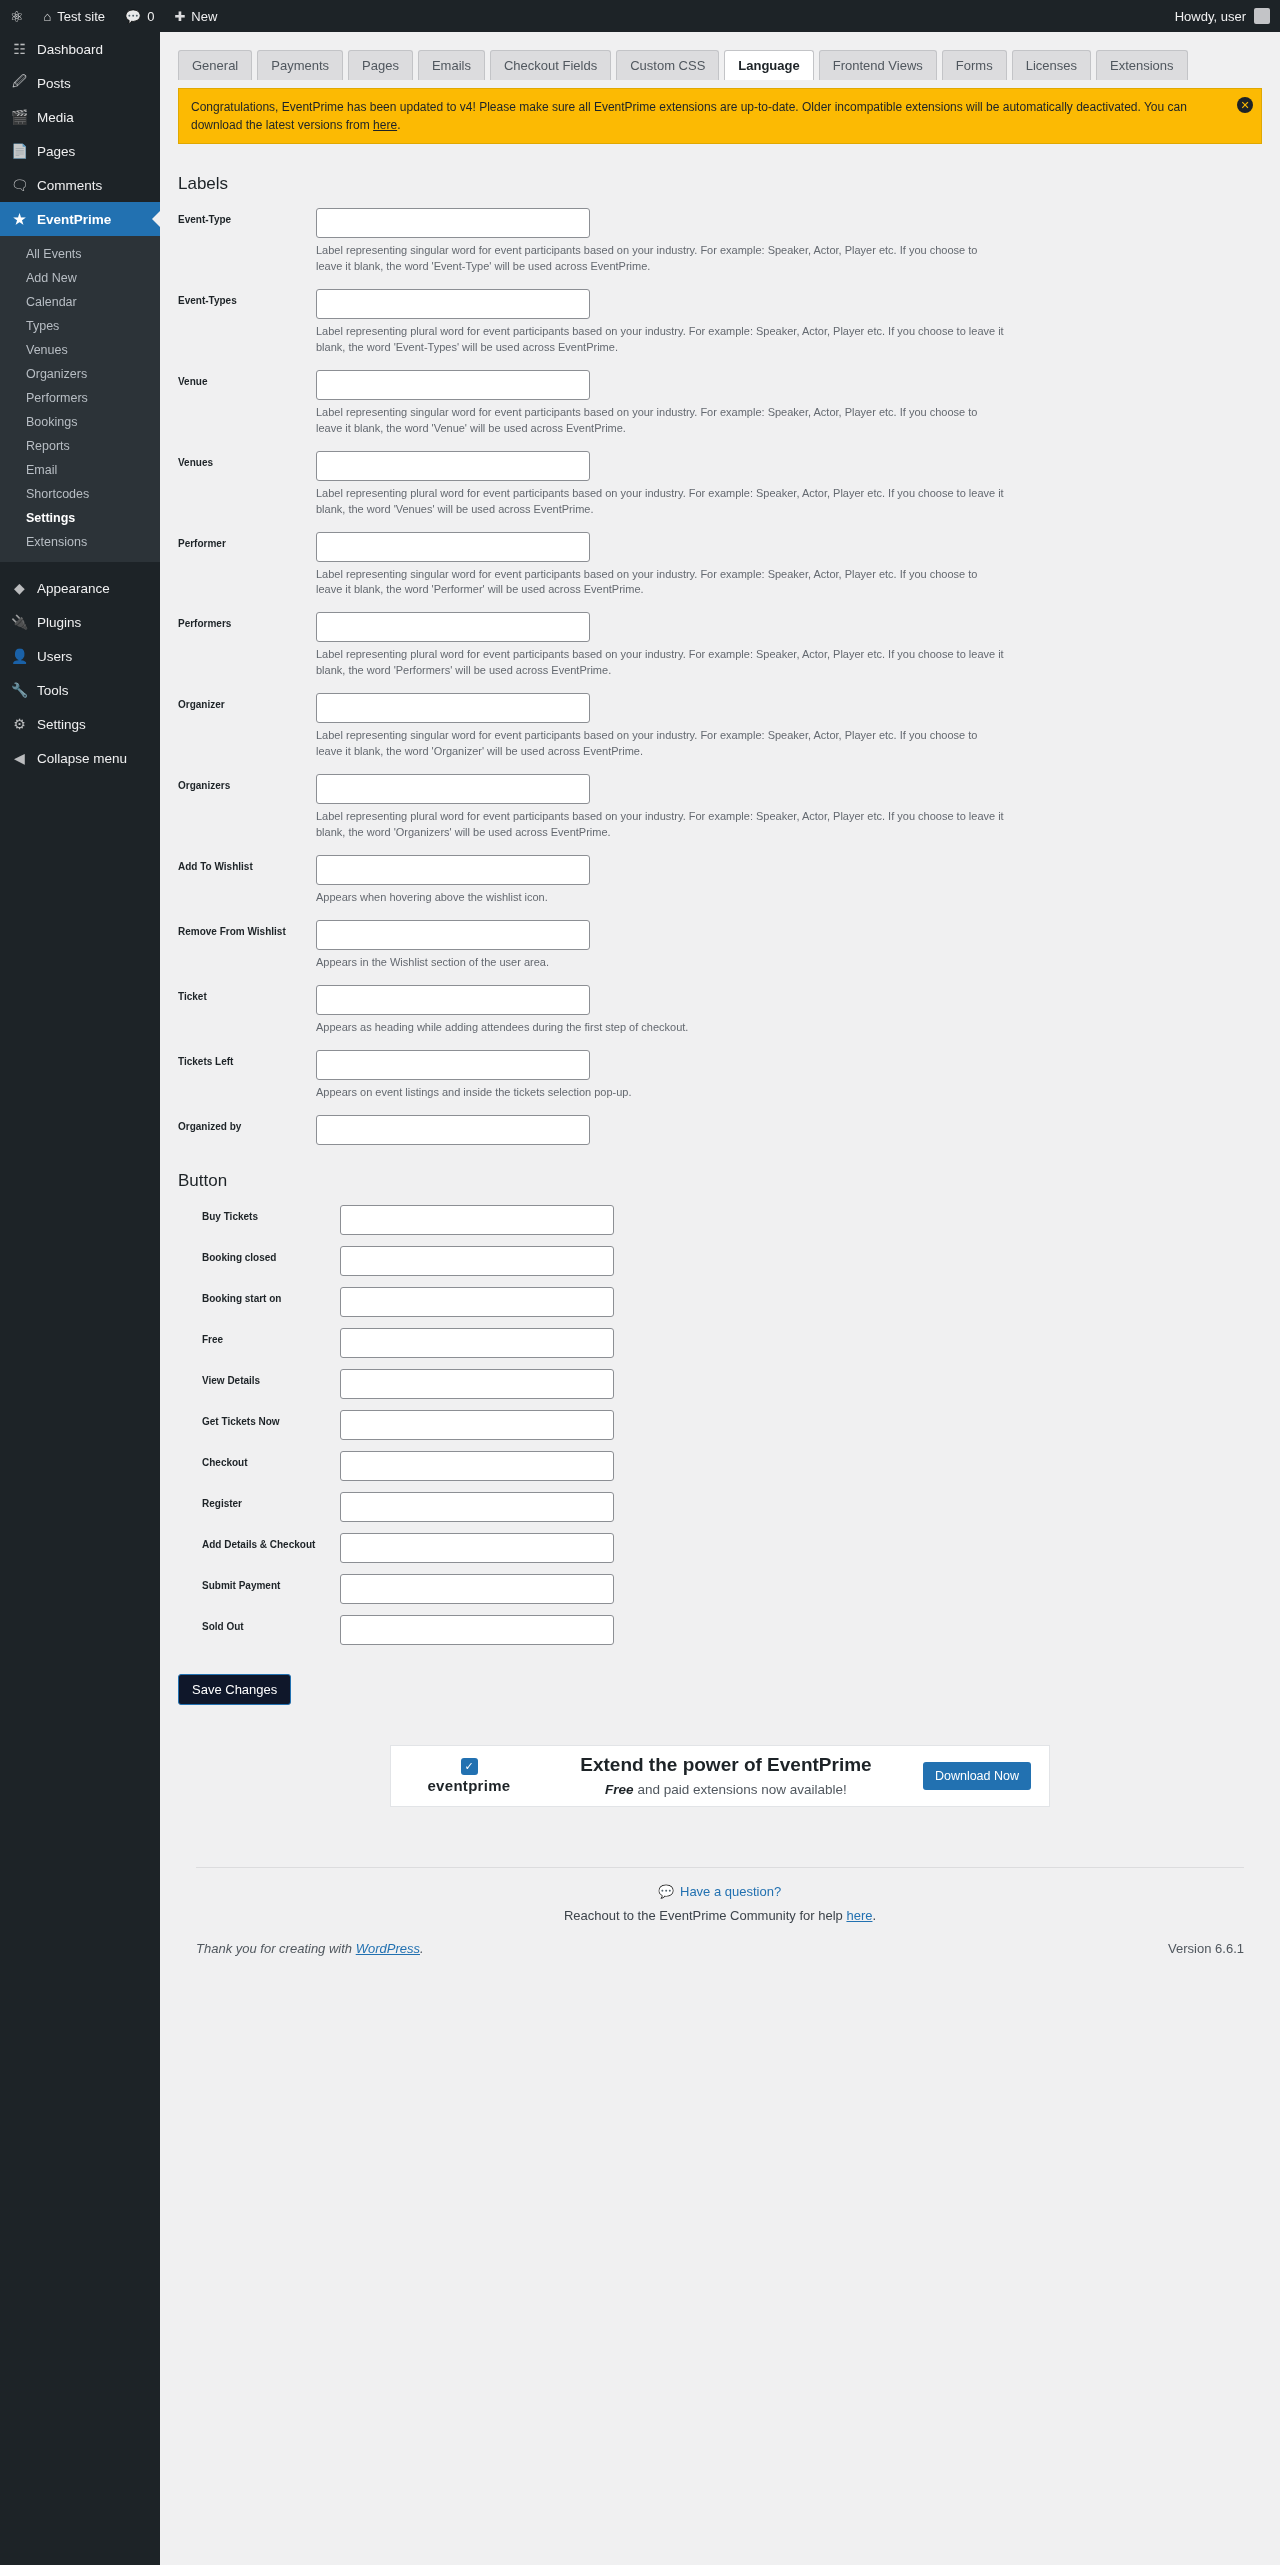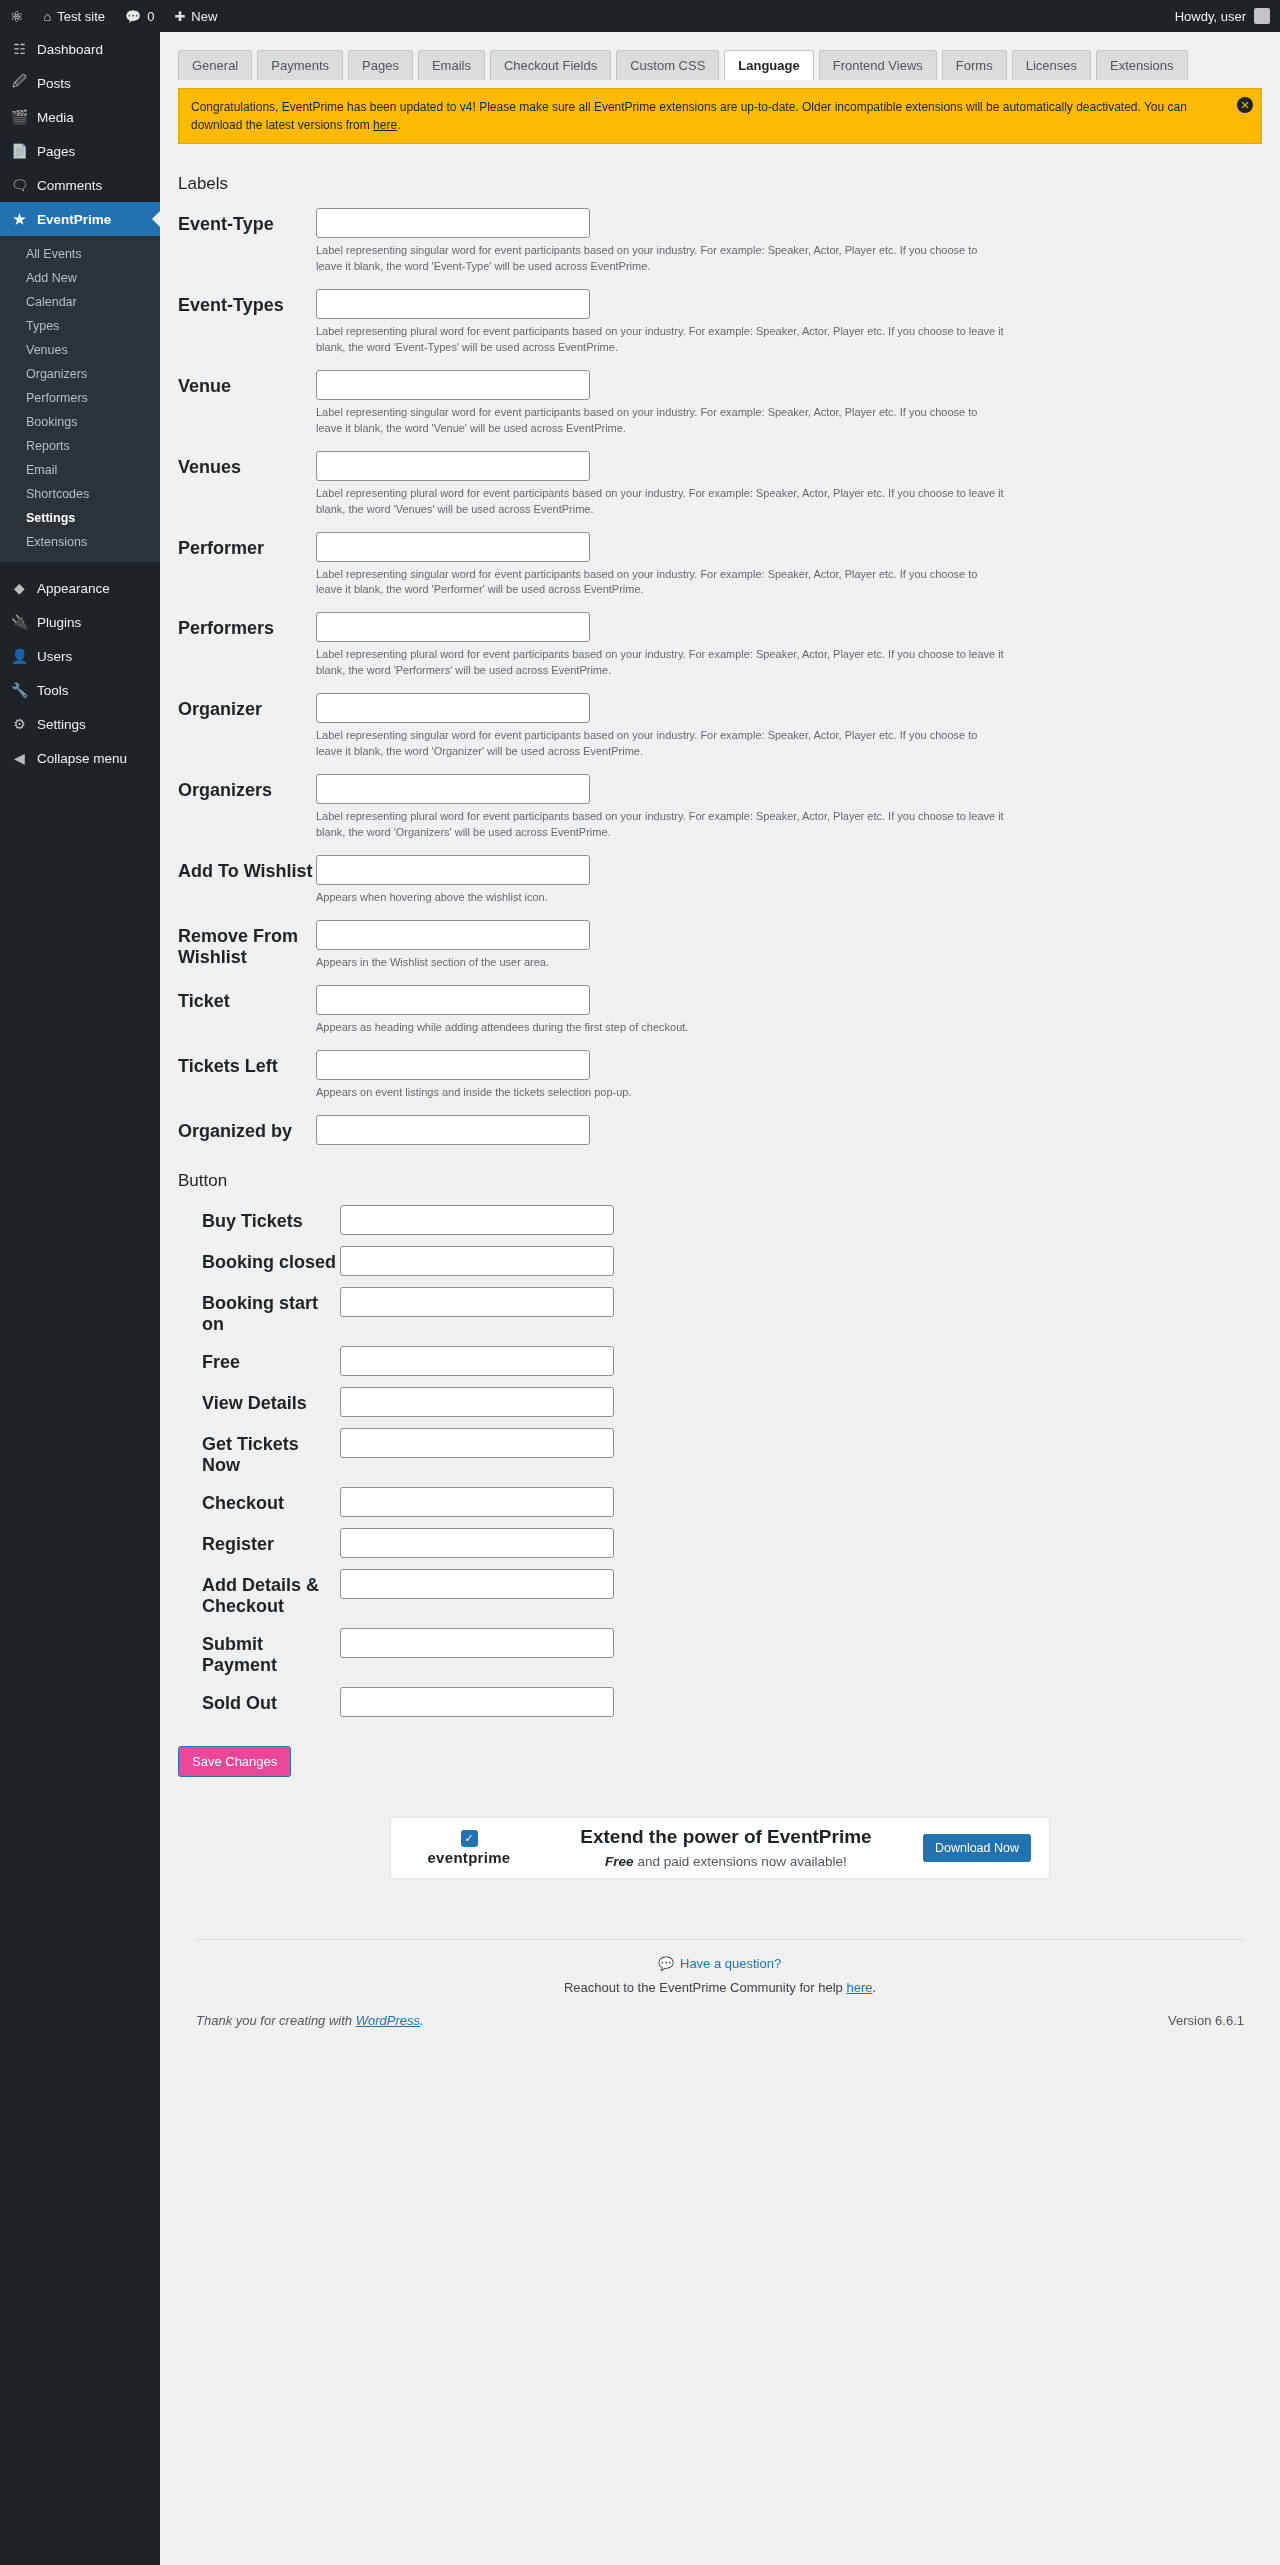--- a/index.html
+++ b/index.html
@@ -90,36 +90,36 @@
   
   .content { padding:16px 18px 0 18px; }
   h2.section {
     font-size:17px; font-weight:400; color:#1d2327; margin:14px 0 14px 0;
   }
   h2.section.button-sec { margin-top:26px; }
 
   .field-row { display:flex; align-items:flex-start; margin-bottom:14px; }
   .field-label {
     width:138px; flex:0 0 138px; padding-top:6px;
-    font-size:18px; font-weight:700; color:#1d2327;
+    font-size:10px; font-weight:700; color:#1d2327;
   }
   .field-body { flex:1 1 auto; }
   .field-body input[type="text"] {
     width:274px; height:30px; padding:3px 8px;
     border:1px solid #8c8f94; border-radius:3px; background:#fff;
     font-family:"Liberation Sans", sans-serif; font-size:13px; color:#2c3338;
   }
   .field-desc {
     margin-top:5px; width:690px; font-size:11px; color:#646970; line-height:1.45;
   }
   .field-desc.short { width:auto; }
   .row-tight { margin-bottom:11px;margin-left:24px; }
 
   .save-btn {
-    margin:18px 0 0 0; background:#ec4899; border:1px solid #2271b1; color:#fff;
+    margin:18px 0 0 0; background:#0f172a; border:1px solid #2271b1; color:#fff;
     padding:7px 13px; border-radius:3px; font-size:13px;
     font-family:"Liberation Sans", sans-serif;
   }
 
   
   .promo {
     margin:40px auto 0 auto; width:660px; height:62px; background:#fff;
     border:1px solid #e2e4e7; display:flex; align-items:center; padding:0 18px;
   }
   .promo-logo { display:flex; flex-direction:column; align-items:center; width:120px; }

